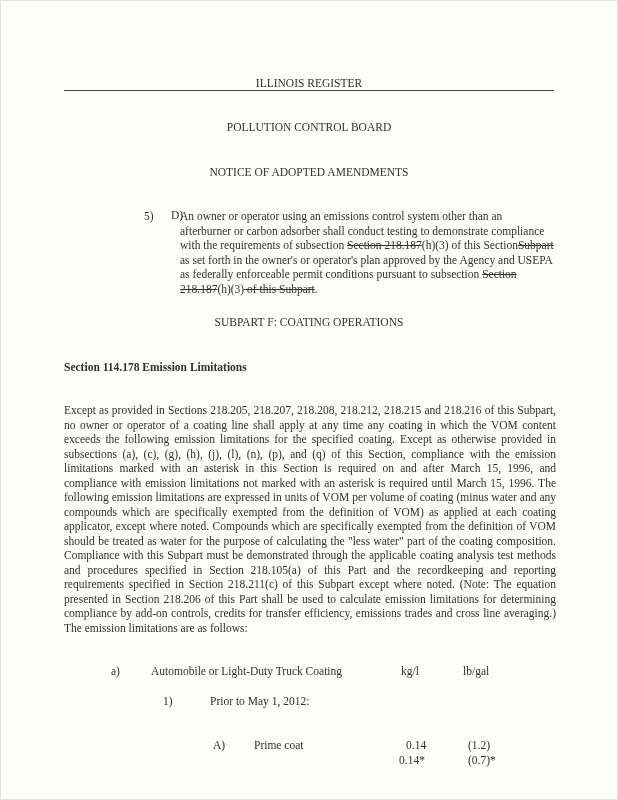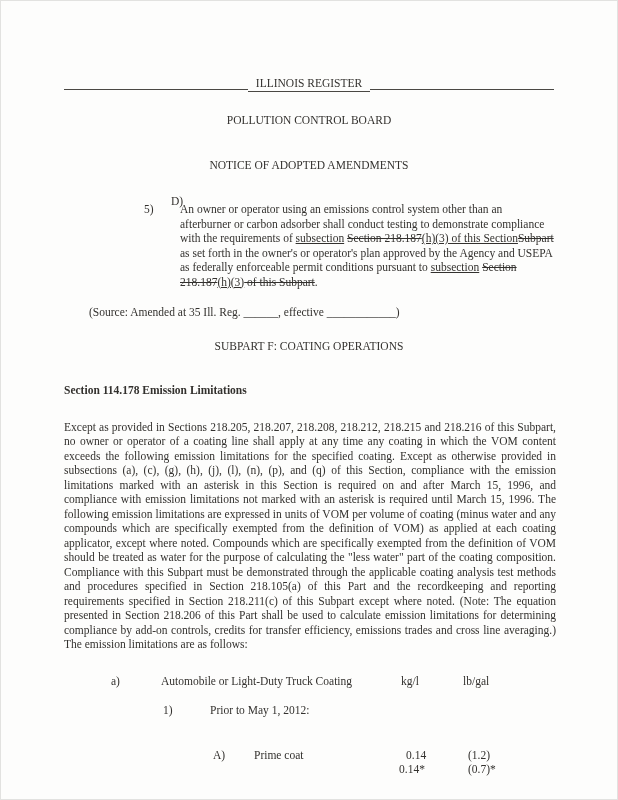--- a/index.html
+++ b/index.html
@@ -10,33 +10,33 @@
     background: #fdfdfc;
     color: #33312e;
     font-family: "Liberation Serif", "DejaVu Serif", serif;
     font-size: 11.5px;
     line-height: 14.5px;
     padding: 75px 63px 0 63px;
     position: relative;
     overflow: hidden;
     border: 1px solid #e2e2e0;
   }
-  .hdr-row { display: flex; align-items: flex-start; height: 15px; }
+  .hdr-row { display: flex; align-items: center; height: 15px; }
   .hdr-rule { flex: 1; border-bottom: 1px solid #4a4844; height: 13px; }
   .hdr-title { border-bottom: 1px solid #4a4844; padding: 0 8px; white-space: nowrap; }
   .center { text-align: center; }
   .item { position: relative; }
   .lbl { position: absolute; top: 0; }
-  .ins { text-decoration: underline; }
+  .ins { }
   .del { text-decoration: line-through; font-family: Liberation Serif, serif; }
   .para { text-align: justify; width: 492px; }
   .bold { font-weight: bold; }
   .trow { position: relative; }
   .pos { position: absolute; top: 0; white-space: nowrap; }
-  .mt13 { margin-top: 22px; }
+  .mt13 { margin-top: 29px; }
   .mt14 { margin-top: 30px; }
   .mt15 { margin-top: 15px; }
   .mt16 { margin-top: 16px; }
   .mt19 { margin-top: 19px; }
 </style>
 </head>
 <body>
 
 <div class="page">
 
@@ -52,33 +52,32 @@
 
   <div class="item mt13">
     <span class="lbl" style="left:107px">D)</span>
   </div>
 
   <div class="item mt14">
     <span class="lbl" style="left:80px">5)</span>
     <div style="margin-left:116px;width:376px"><span>An owner or operator using an emissions control system other than an afterburner or carbon adsorber shall conduct testing to demonstrate compliance with the requirements of </span><span class="ins">subsection</span><span> </span><span class="del">Section 218.187</span><span class="ins">(h)(3) of this Section</span><span class="del">Subpart</span><span> as set forth in the owner's or operator's plan approved by the Agency and USEPA as federally enforceable permit conditions pursuant to </span><span class="ins">subsection</span><span> </span><span class="del">Section 218.187</span><span class="ins">(h)(3)</span><span class="del"> of this Subpart</span><span>.</span></div>
   </div>
 
-  <div class="mt16" style="margin-left:25px">(Source:  Amended at 35 Ill. Reg. ______, effective ____________)</div>
 
   <div class="center mt19">SUBPART F:  COATING OPERATIONS</div>
 
   <div class="bold mt14">Section 114.178  Emission Limitations</div>
 
   <div class="para mt13">Except as provided in Sections 218.205, 218.207, 218.208, 218.212, 218.215 and 218.216 of this Subpart, no owner or operator of a coating line shall apply at any time any coating in which the VOM content exceeds the following emission limitations for the specified coating.  Except as otherwise provided in subsections (a), (c), (g), (h), (j), (l), (n), (p), and (q) of this Section, compliance with the emission limitations marked with an asterisk in this Section is required on and after March 15, 1996, and compliance with emission limitations not marked with an asterisk is required until March 15, 1996. The following emission limitations are expressed in units of VOM per volume of coating (minus water and any compounds which are specifically exempted from the definition of VOM) as applied at each coating applicator, except where noted.  Compounds which are specifically exempted from the definition of VOM should be treated as water for the purpose of calculating the "less water" part of the coating composition.  Compliance with this Subpart must be demonstrated through the applicable coating analysis test methods and procedures specified in Section 218.105(a) of this Part and the recordkeeping and reporting requirements specified in Section 218.211(c) of this Subpart except where noted.  (Note:  The equation presented in Section 218.206 of this Part shall be used to calculate emission limitations for determining compliance by add-on controls, credits for transfer efficiency, emissions trades and cross line averaging.)  The emission limitations are as follows:</div>
 
   <div>
 
     <div class="trow mt13" style="height:14.5px">
       <span class="pos" style="left:47px">a)</span>
-      <span class="pos" style="left:97px">Automobile or Light-Duty Truck Coating</span>
+      <span class="pos" style="left:87px">Automobile or Light-Duty Truck Coating</span>
       <span class="pos" style="left:337px">kg/l</span>
       <span class="pos" style="left:399px">lb/gal</span>
     </div>
 
     <div class="trow mt15" style="height:14.5px">
       <span class="pos" style="left:99px">1)</span>
       <span class="pos" style="left:146px">Prior to May 1, 2012:</span>
     </div>
 
     <div class="trow mt14" style="height:29px">

